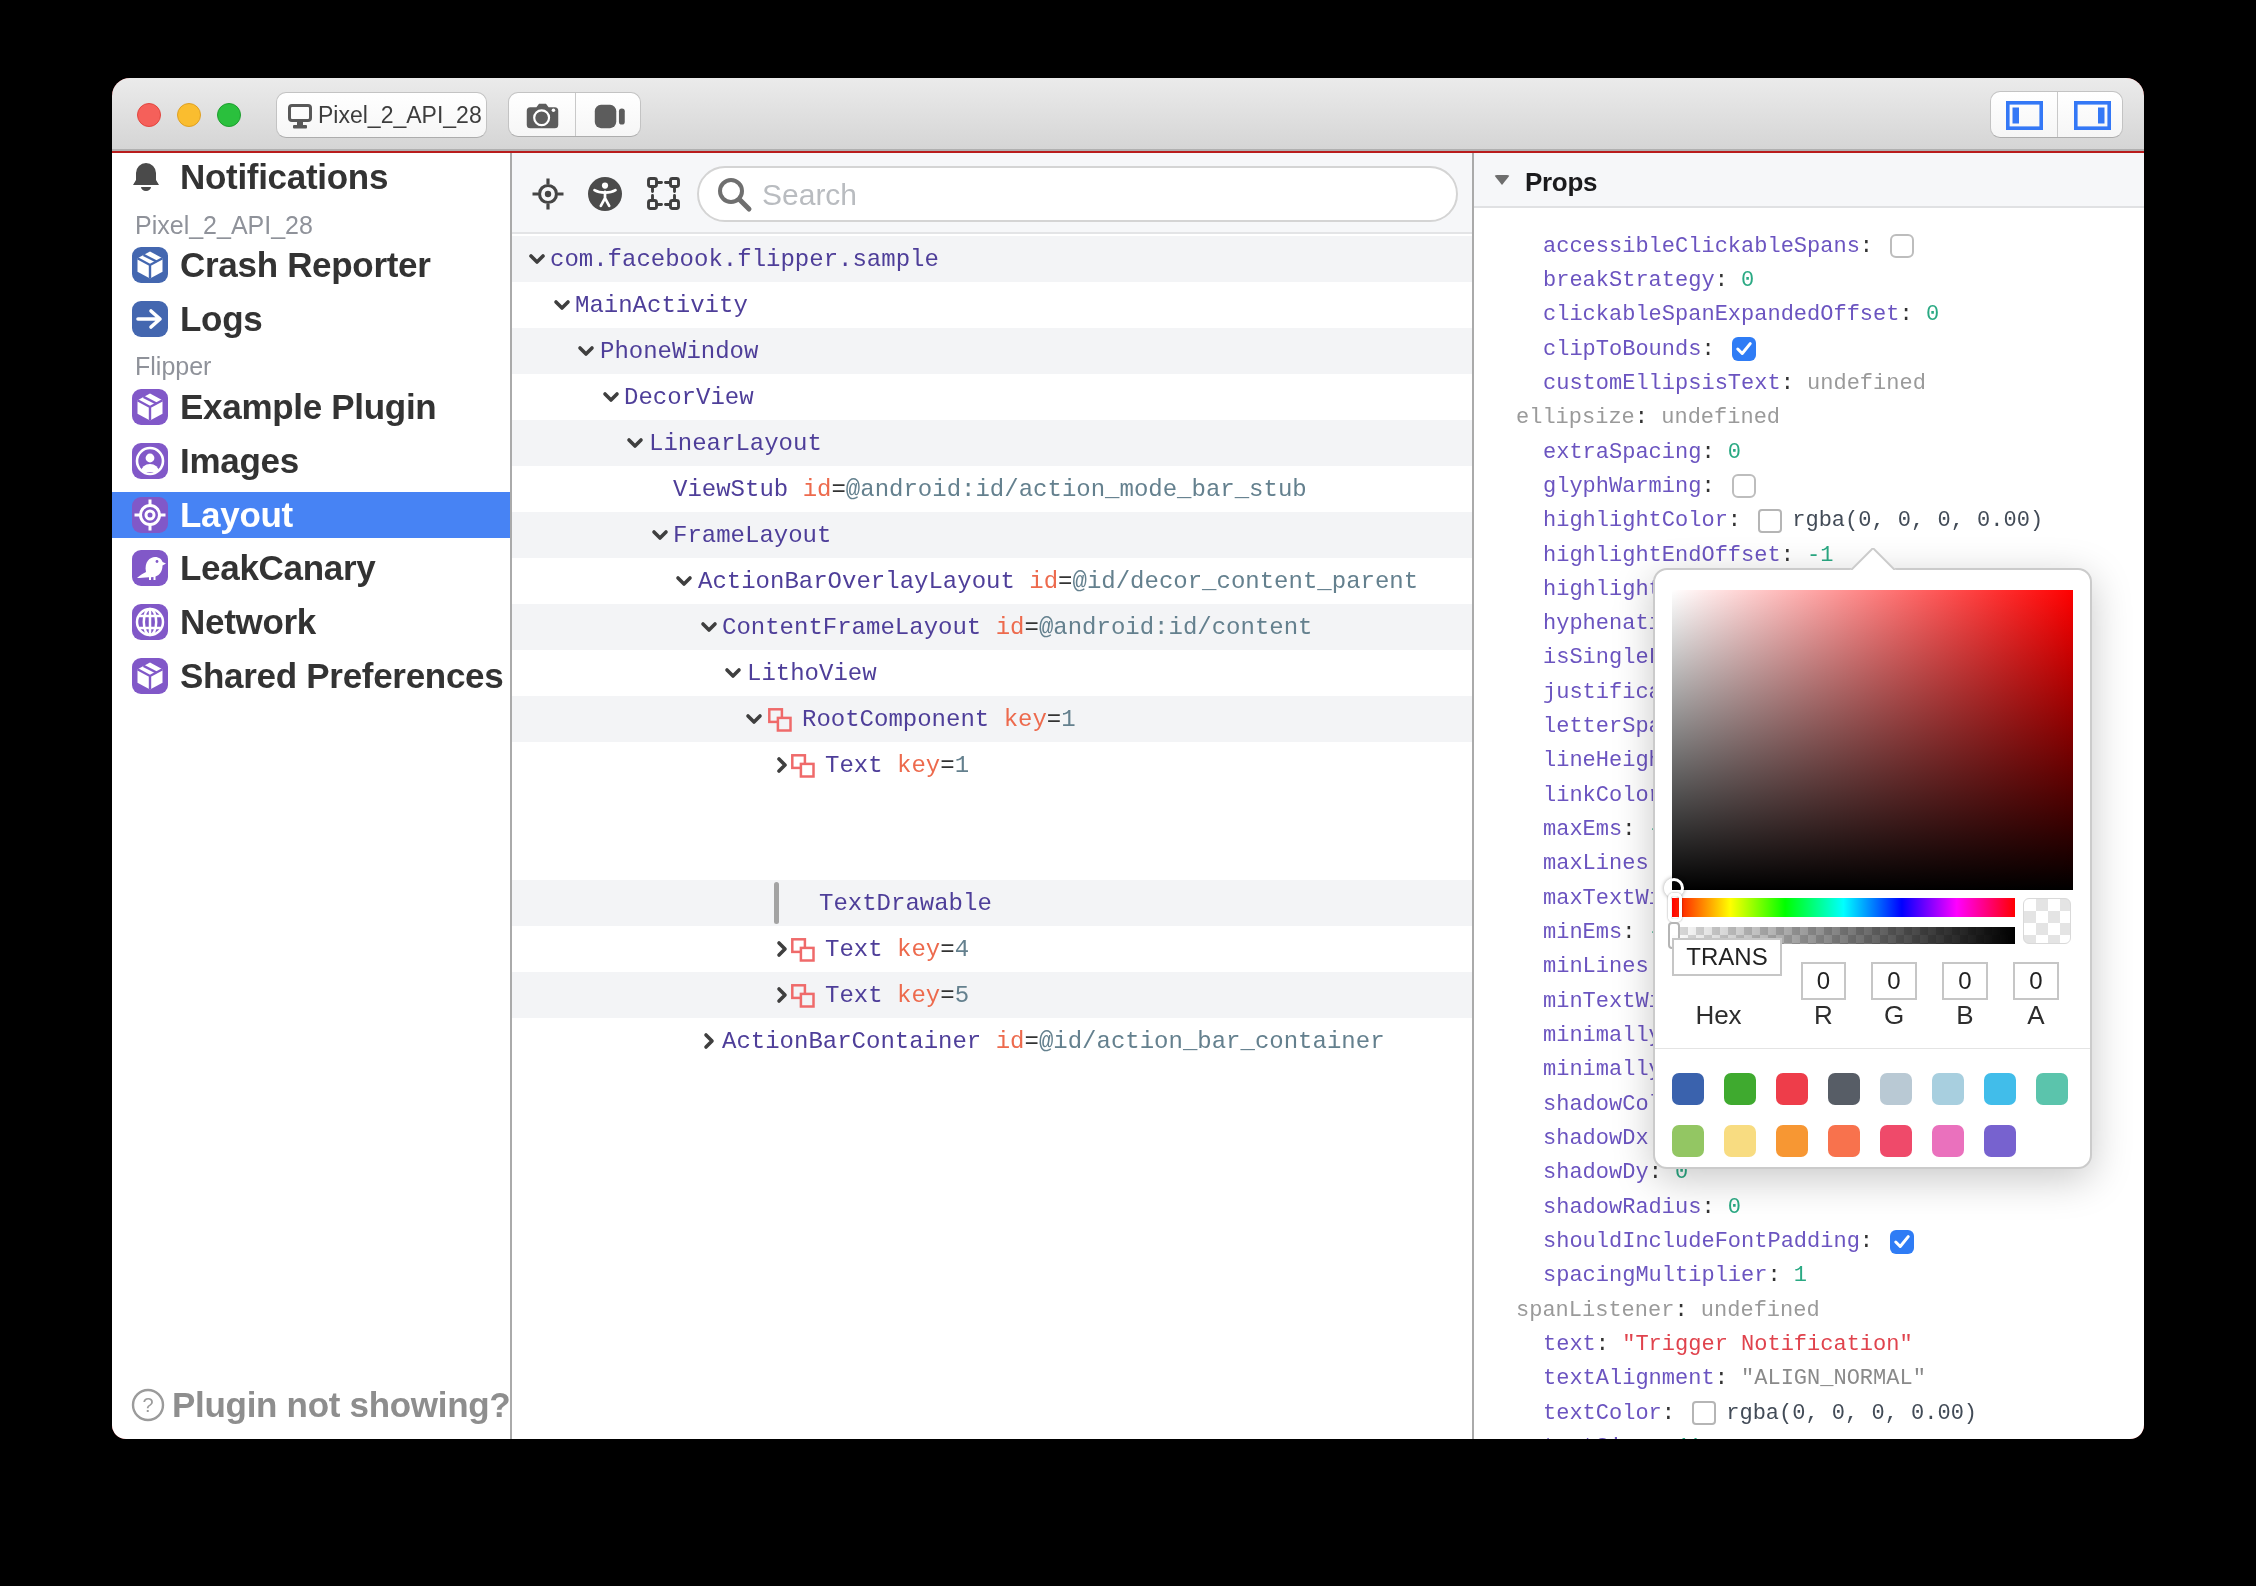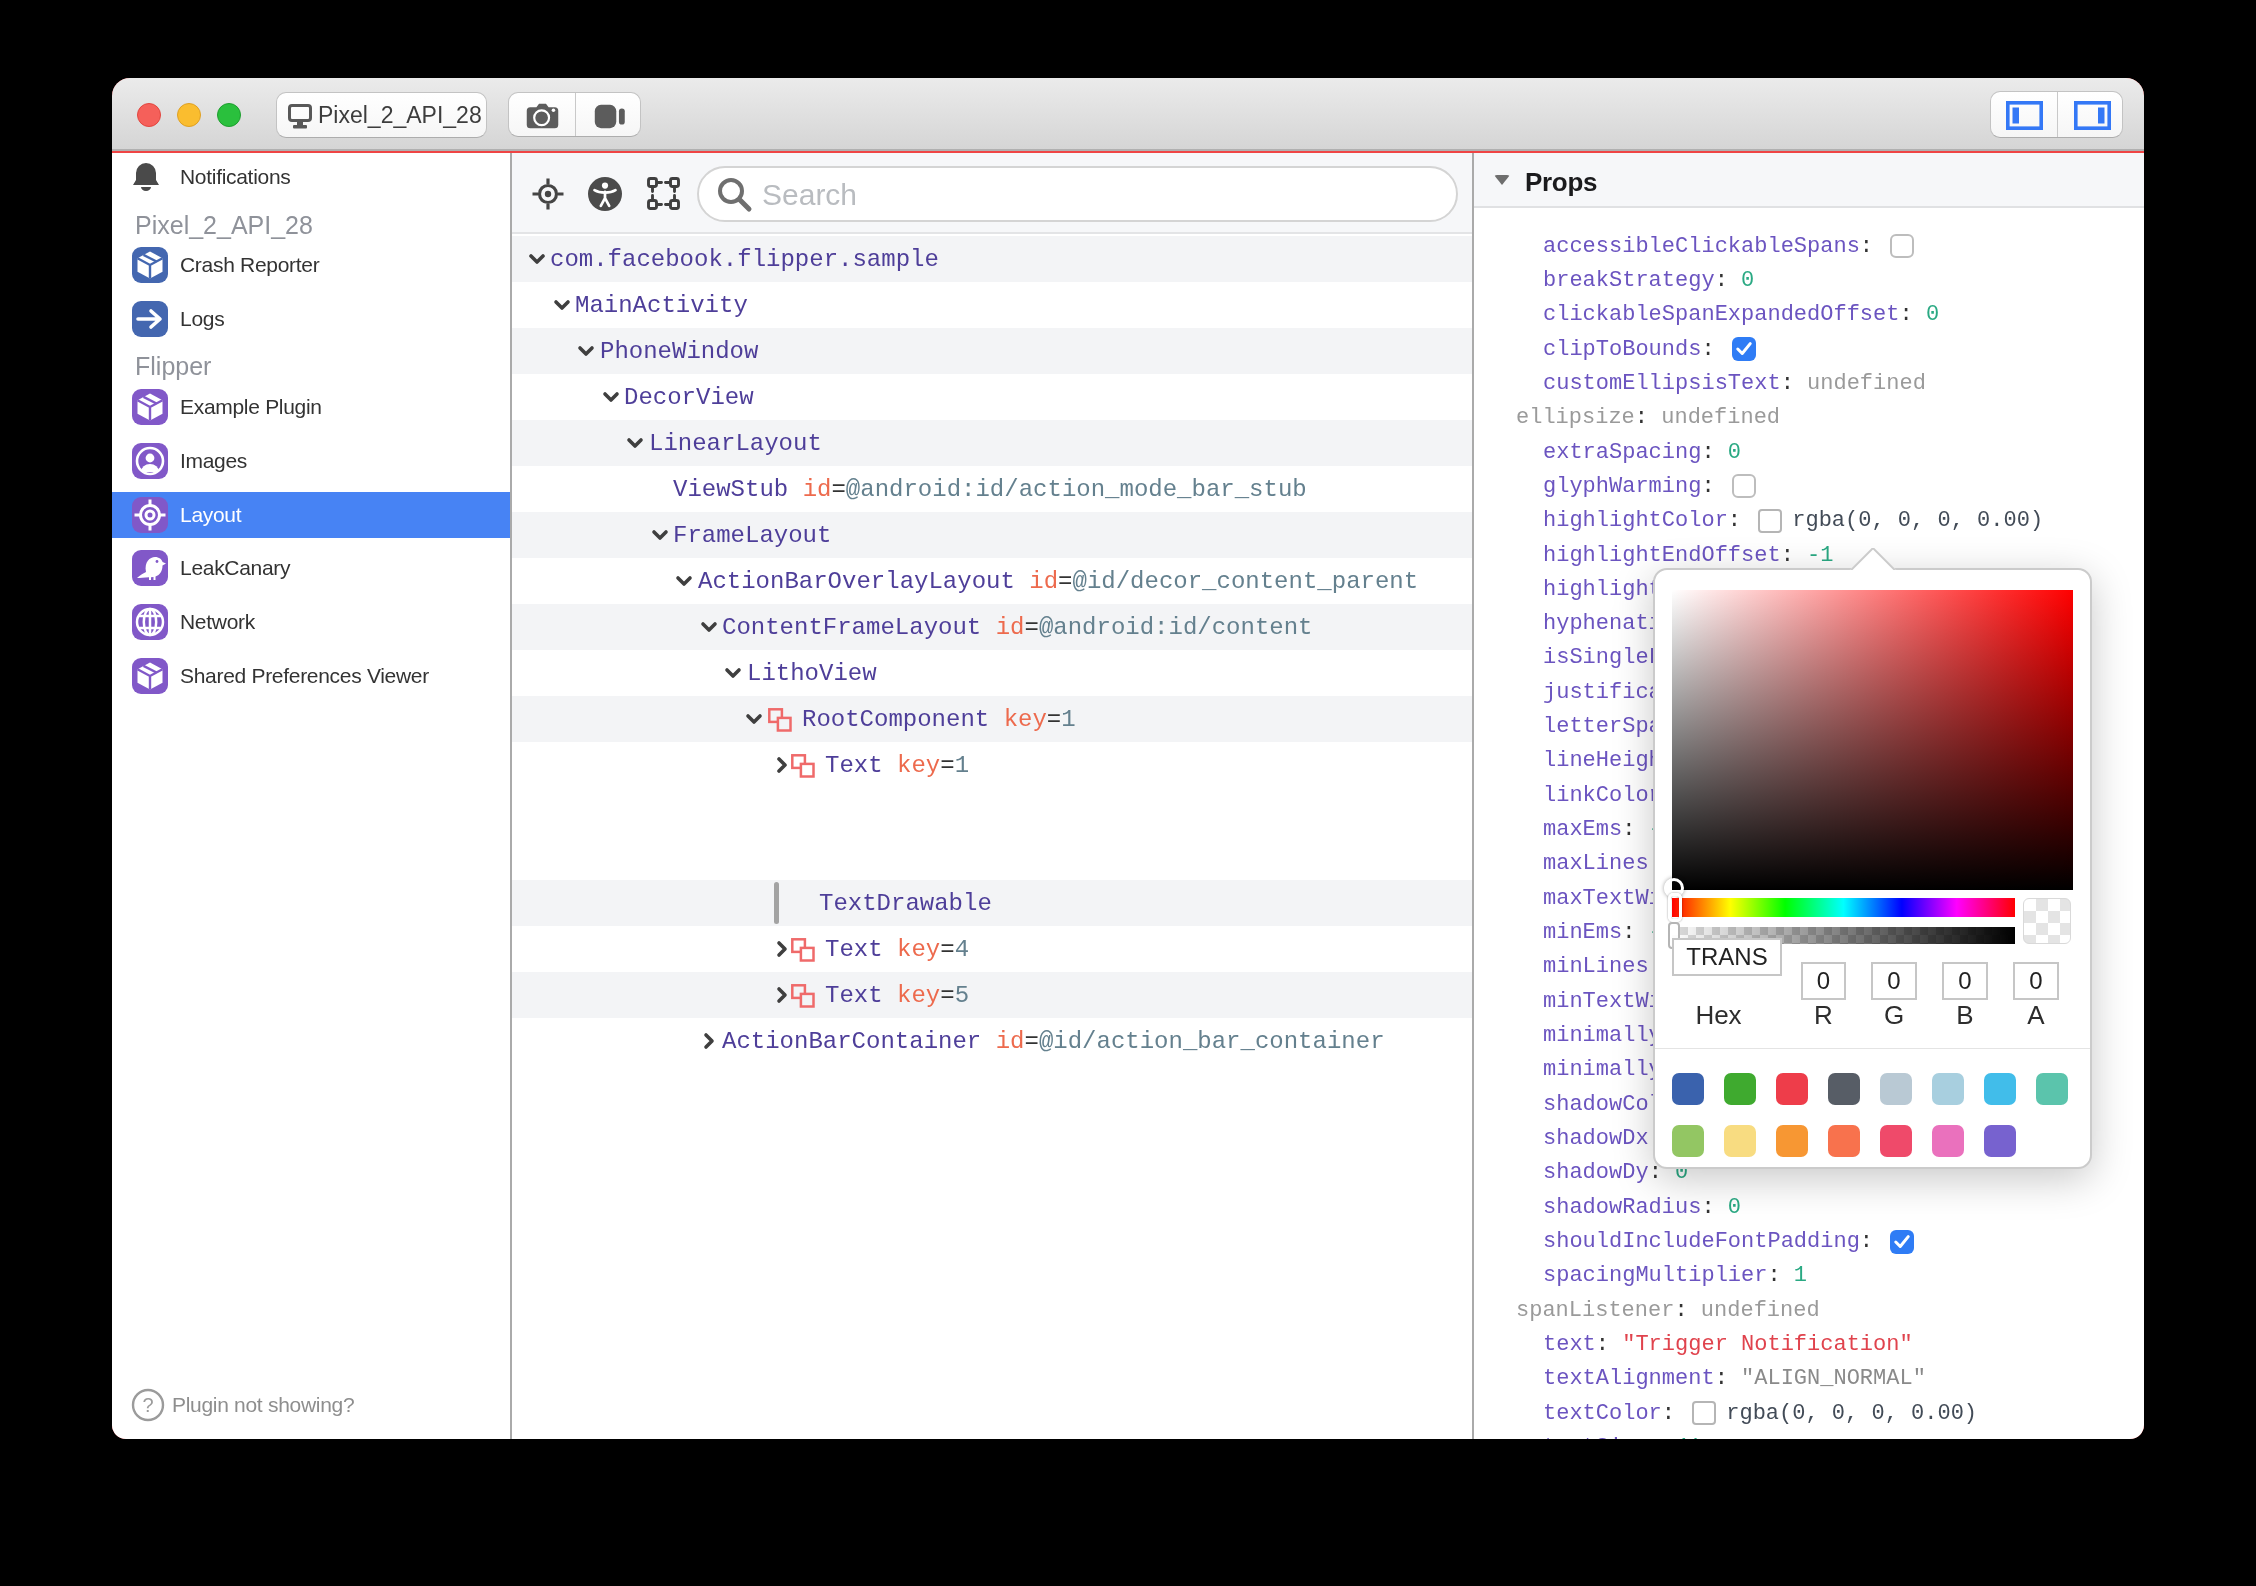--- a/index.html
+++ b/index.html
@@ -1,17 +1,17 @@
 <!DOCTYPE html>
 <html><head>
 <meta charset="utf-8">
 <style>
 * { margin:0; padding:0; box-sizing:border-box; }
 html,body { width:2256px; height:1586px; background:#000; font-family:"Liberation Sans", sans-serif; }
-.window { position:absolute; left:112px; top:78px; width:2032px; height:1361px; background:#ef4444; border-radius:18px 18px 14px 14px; overflow:hidden; }
+.window { position:absolute; left:112px; top:78px; width:2032px; height:1361px; background:#b91c1c; border-radius:18px 18px 14px 14px; overflow:hidden; }
 
 .titlebar { position:absolute; left:0; top:0; width:100%; height:73px; background:linear-gradient(#ebebeb,#d5d5d5); border-bottom:2px solid #b0b0b0; }
 .tl { position:absolute; top:25px; width:24px; height:24px; border-radius:50%; }
 .tl.r { left:25px; background:#f5605a; border:1px solid #e2463f; }
 .tl.y { left:65px; background:#fabd2f; border:1px solid #dfa023; }
 .tl.g { left:105px; background:#2ac03d; border:1px solid #1e9e2f; }
 .tbtn { position:absolute; background:linear-gradient(#ffffff,#f6f6f6); border:1px solid #c3c3c3; border-bottom-color:#adadad; border-radius:10px; }
 .devbtn { left:164px; top:14px; width:211px; height:46px; }
 .devbtn span { position:absolute; left:41px; top:9px; font-size:23px; letter-spacing:-0.4px; color:#3d3d3d; letter-spacing:0; }
 .camgrp { left:396px; top:14px; width:133px; height:45px; }
@@ -20,21 +20,21 @@
 .paneldiv { position:absolute; left:66px; top:0; width:1px; height:45px; background:#c9c9c9; }
 
 .sidebar { position:absolute; left:0; top:75px; width:398px; bottom:0; background:#fff; overflow:hidden; }
 .vdiv1 { position:absolute; left:398px; top:75px; width:2px; bottom:0; background:#aaaaaa; }
 .middle { position:absolute; left:400px; top:75px; width:960px; bottom:0; background:#fff; }
 .vdiv2 { position:absolute; left:1360px; top:75px; width:2px; bottom:0; background:#aaaaaa; }
 .rightp { position:absolute; left:1362px; top:75px; width:670px; bottom:0; background:#fff; }
 
 .srow { position:absolute; left:0; width:100%; height:46px; }
 .srow .ic { position:absolute; left:20px; top:5px; width:36px; height:36px; border-radius:9px; }
-.srow .lbl { position:absolute; left:68px; top:50%; transform:translateY(-50%); font-size:21px; letter-spacing:-0.3px; color:#333; white-space:nowrap; }
+.srow .lbl { position:absolute; left:68px; top:50%; transform:translateY(-50%); font-size:35px; letter-spacing:-0.3px; color:#333; white-space:nowrap;font-weight:bold; }
 .slabel { position:absolute; left:23px; font-size:25px; color:#8f929a; }
 .ic.blue { background:#4467b0; }
 .ic.purple { background:#8158c8; }
 .sel { background:#4783f4; }
 .sel .lbl { color:#fff; }
 
 .toolbar { position:absolute; left:0; top:0; width:100%; height:81px; background:#f6f7f9; border-bottom:2px solid #e3e4e6; }
 .search { position:absolute; left:185px; top:13px; width:761px; height:56px; background:#fff; border:2px solid #d4d4d4; border-radius:28px; }
 .search .ph { position:absolute; left:63px; top:10px; font-size:30px; color:#b9bcc0;text-align:right; }
 

